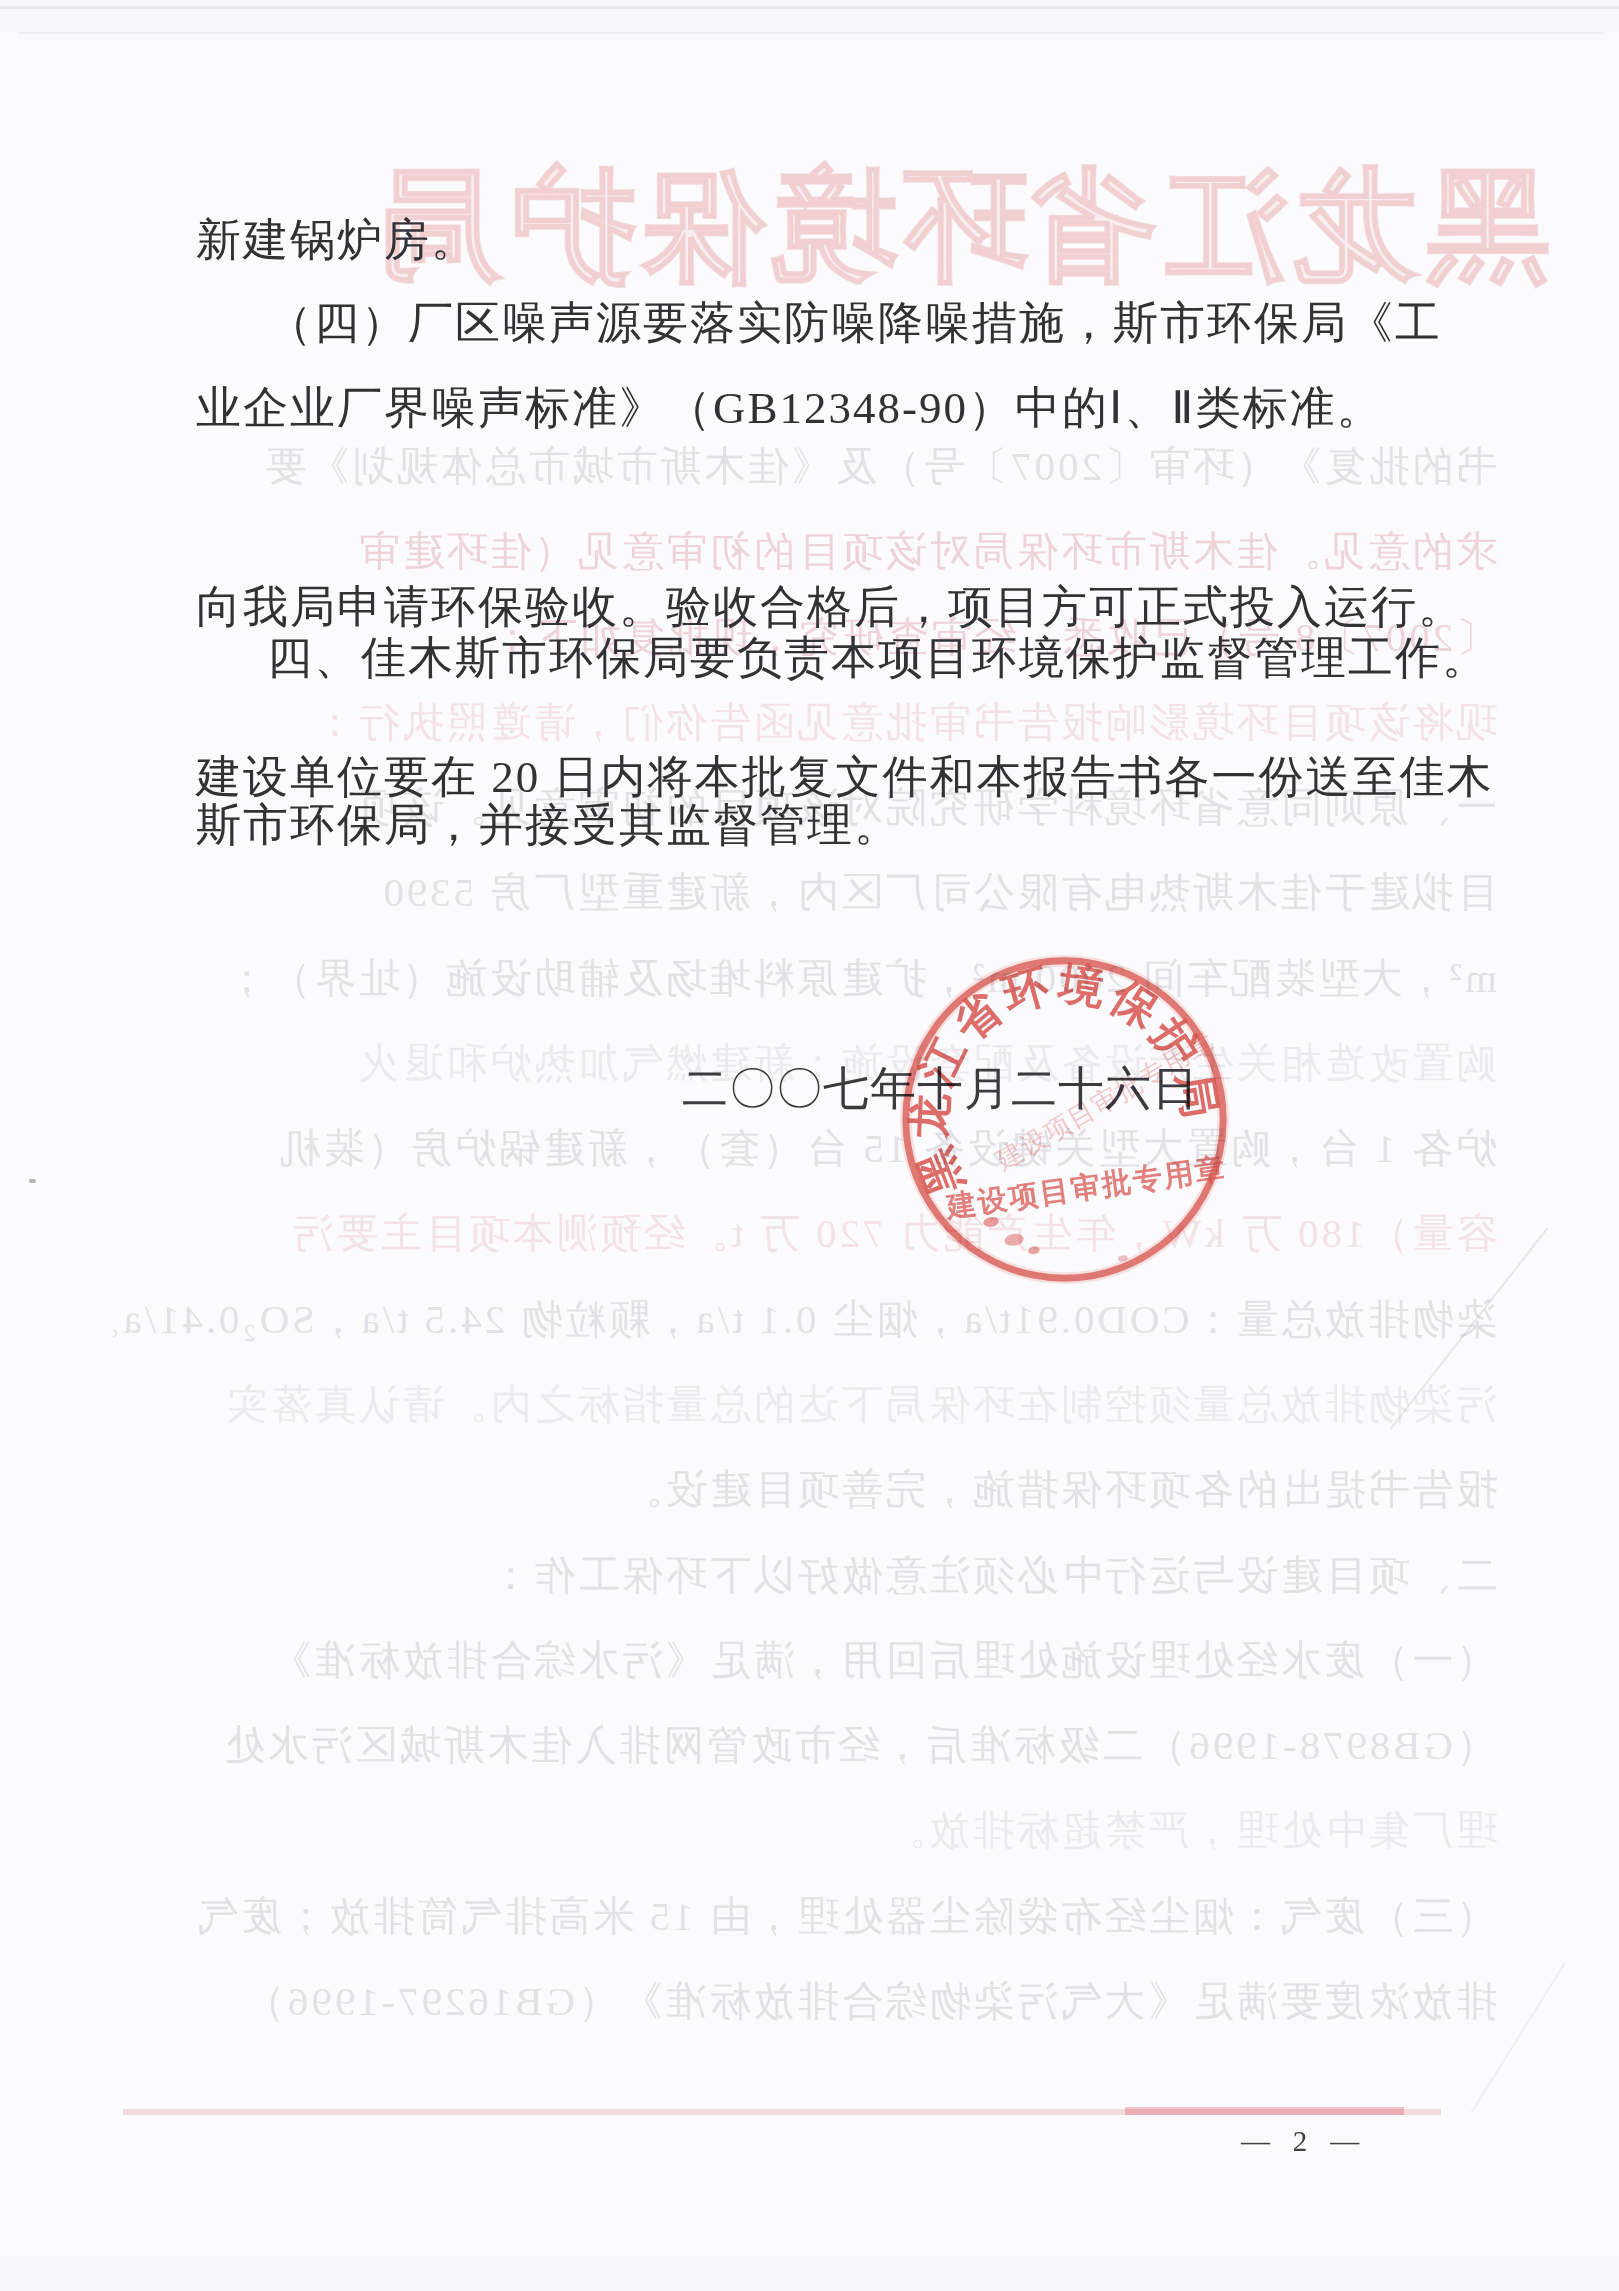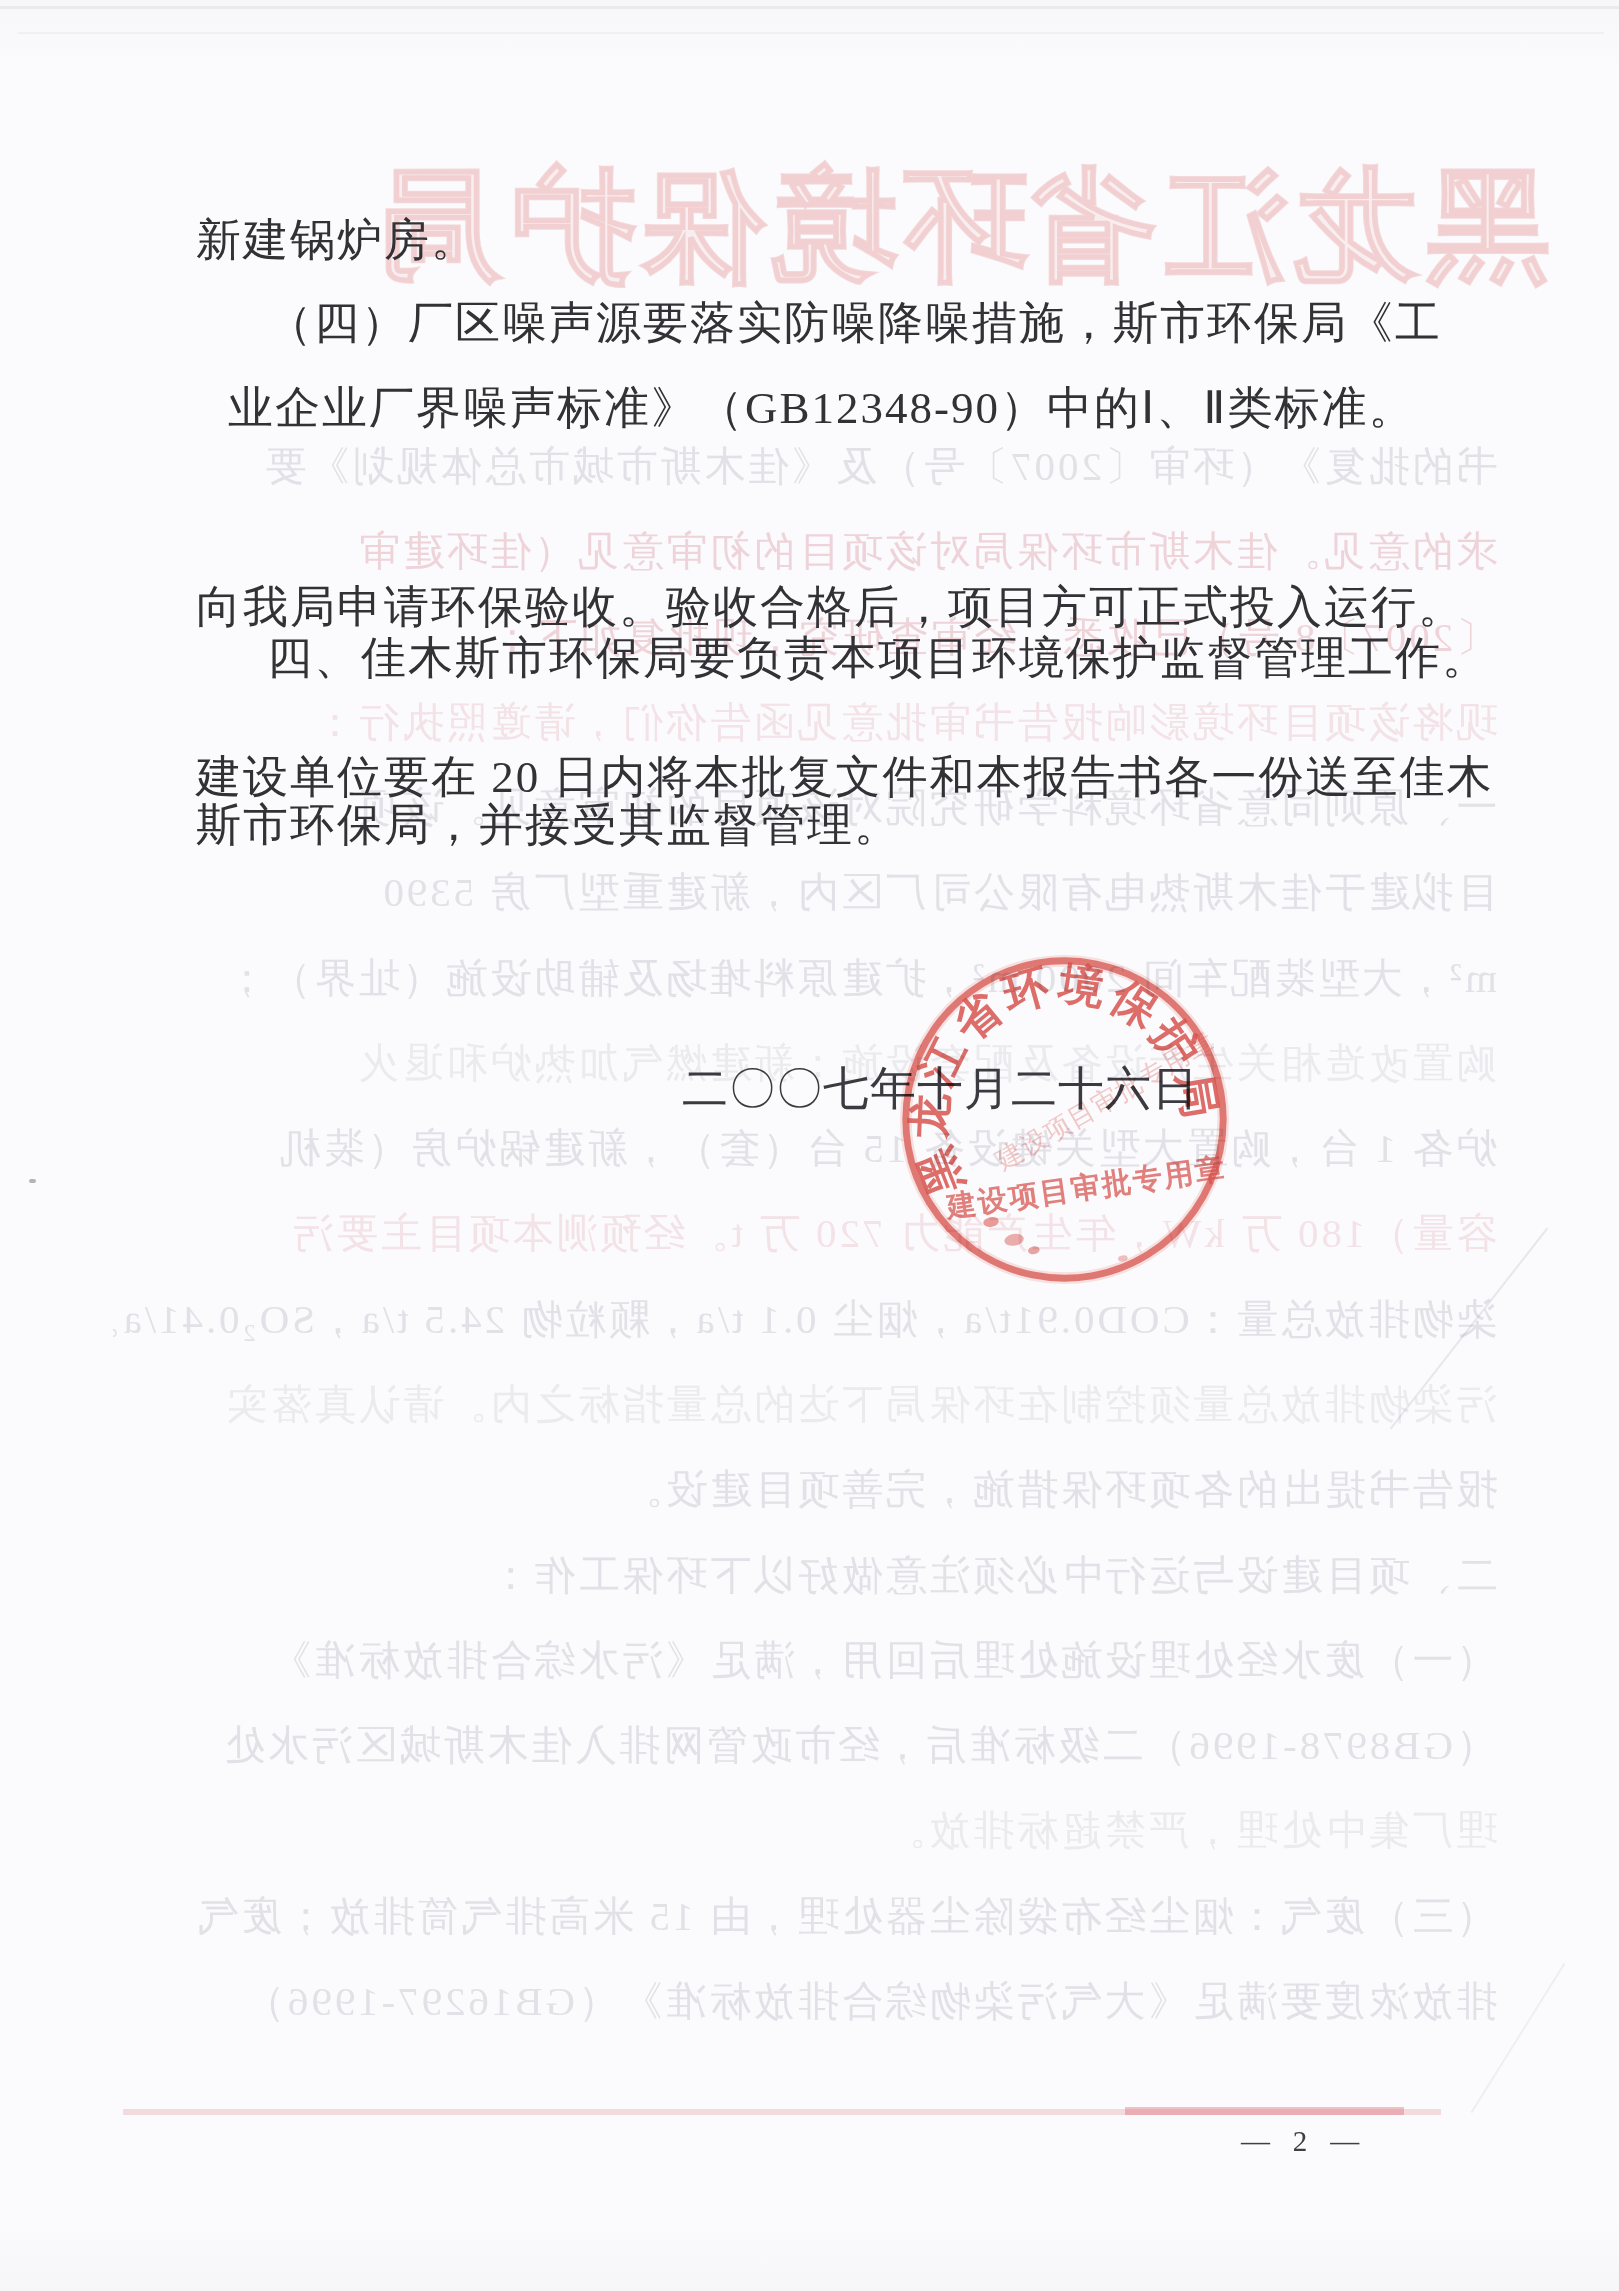--- a/index.html
+++ b/index.html
@@ -88,21 +88,21 @@
   <div class="ghost" style="top:1722px;">（GB8978-1996）二级标准后，经市政管网排入佳木斯城区污水处</div>
   <div class="ghost fainter" style="top:1807px;">理厂集中处理，严禁超标排放。</div>
   <div class="ghost" style="top:1893px;">（三）废气：烟尘经布袋除尘器处理，由 15 米高排气筒排放；废气</div>
   <div class="ghost" style="top:1978px;">排放浓度要满足《大气污染物综合排放标准》（GB16297-1996）</div>
 
   <div class="bleed-rule" style="left:123px;top:2109px;width:1318px;"></div>
   <div class="bleed-rule strong" style="left:1125px;top:2107px;width:279px;height:7.8px;"></div>
 
   <div class="bodyline" style="left:196px;top:216px;">新建锅炉房。</div>
   <div class="bodyline" style="left:267px;top:299px;">（四）厂区噪声源要落实防噪降噪措施，斯市环保局《工</div>
-  <div class="bodyline" style="left:196px;top:384px;margin-left:32px;">业企业厂界噪声标准》（GB12348-90）中的Ⅰ、Ⅱ类标准。</div>
+  <div class="bodyline" style="left:196px;top:384px;">业企业厂界噪声标准》（GB12348-90）中的Ⅰ、Ⅱ类标准。</div>
   <div class="bodyline" style="left:196px;top:551px;margin-top:32px;">向我局申请环保验收。验收合格后，项目方可正式投入运行。</div>
   <div class="bodyline" style="left:267px;top:634px;">四、佳木斯市环保局要负责本项目环境保护监督管理工作。</div>
   <div class="bodyline" style="left:196px;top:717px;margin-top:36px;">建设单位要在 20 日内将本批复文件和本报告书各一份送至佳木</div>
   <div class="bodyline" style="left:196px;top:801px;">斯市环保局，并接受其监督管理。</div>
 
   <div class="dateline">二〇〇七年十月二十六日</div>
 
   <div class="seal">
     <svg viewBox="0 0 344 348" xmlns="http://www.w3.org/2000/svg">
 

